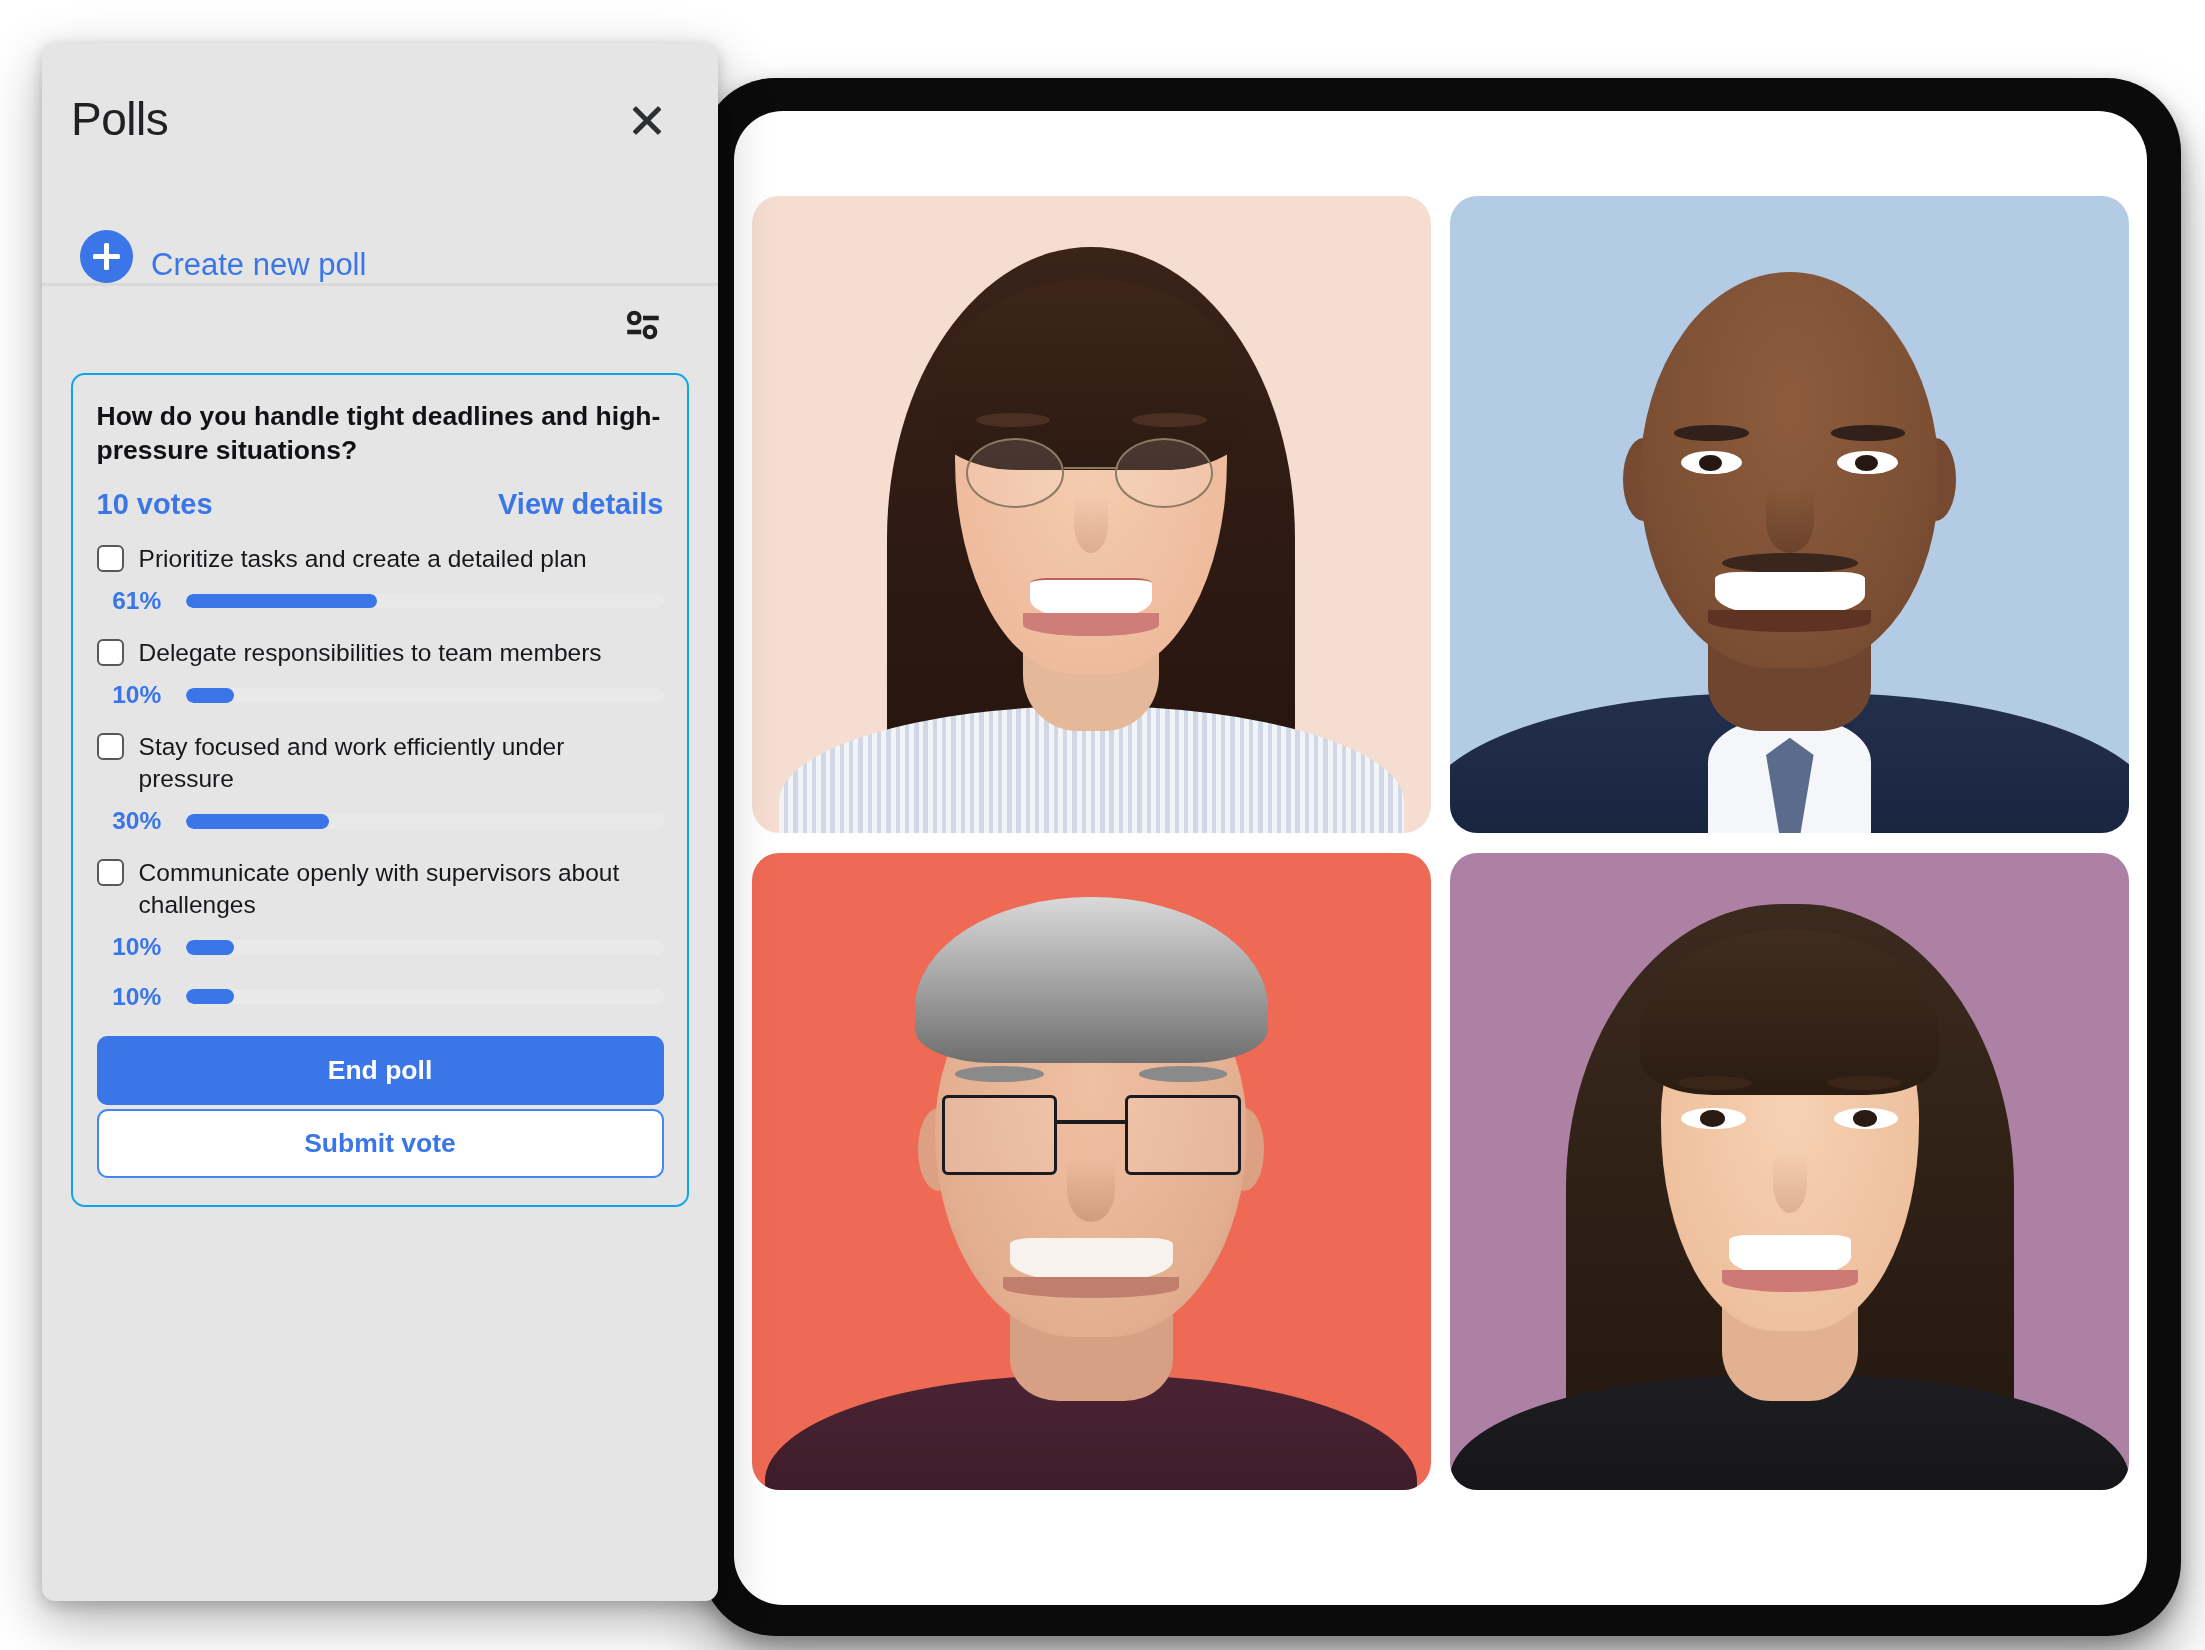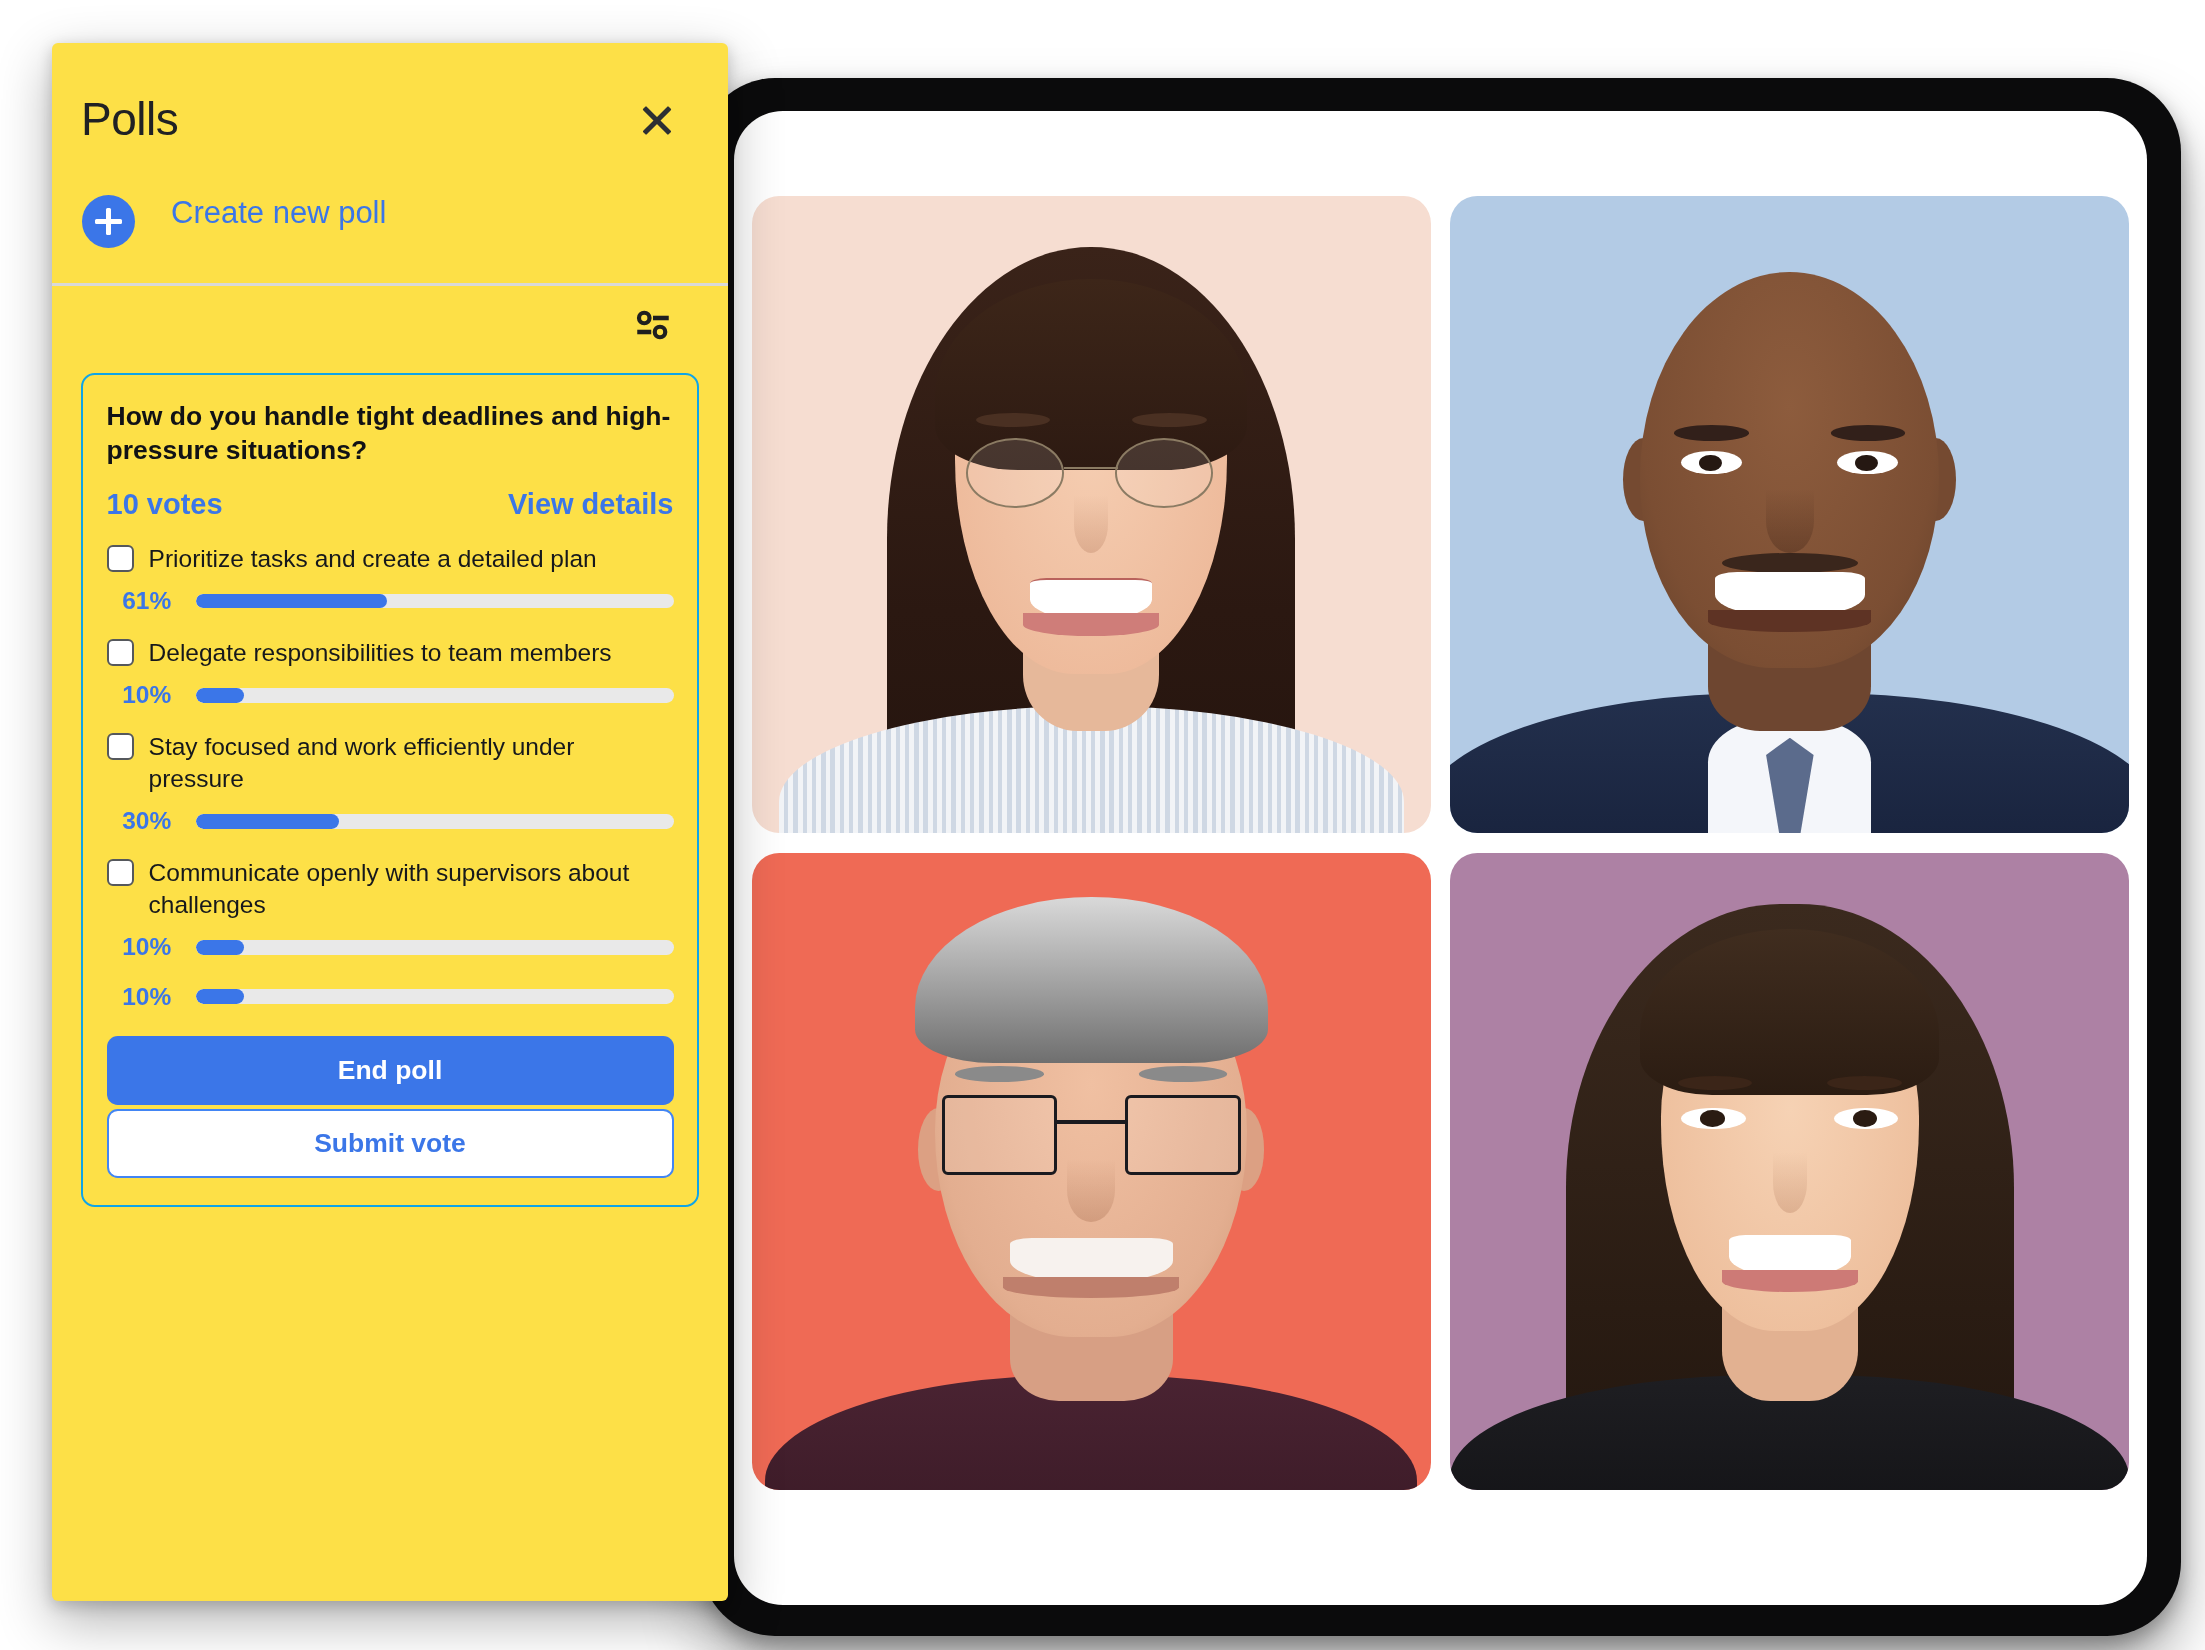--- a/index.html
+++ b/index.html
@@ -150,24 +150,24 @@
   .p4-pup-l,.p4-pup-r{position:absolute;top:40.4%;width:3.6%;height:2.6%;background:#2a1b12;border-radius:50%;}
   .p4-pup-l{left:36.8%;} .p4-pup-r{left:59.3%;}
   .p4-nose{position:absolute;left:47.5%;top:47%;width:5%;height:9.5%;
       background:linear-gradient(180deg,rgba(0,0,0,0),rgba(160,100,70,0.25));border-radius:0 0 50% 50%;}
   .p4-mouth{position:absolute;left:41%;top:60%;width:18%;height:6.5%;background:#ffffff;border-radius:14% 14% 52% 52%;}
   .p4-lip{position:absolute;left:40%;top:65.5%;width:20%;height:3.4%;background:#cd7a76;border-radius:0 0 60% 60%;}
 
   
   .polls-panel {
     position: absolute;
-    left: 52px; top: 43px;
+    left: 42px; top: 43px;
     width: 676px; height: 1558px;
-    background: #fde047;
-    border-radius: 6px;
+    background: #e5e5e5;
+    border-radius: 13px;
     box-shadow: 0 19.6px 54px rgba(0,0,0,0.30), 0 4.9px 14.7px rgba(0,0,0,0.18);
     overflow: hidden;
   }
   .panel-header {
     position: relative;
     height: 152px;
     display: flex; align-items: center; justify-content: space-between;
     padding: 0 49px 0 29px;
   }
   .panel-title { font-size: 46px; font-weight: 400; color: #202124; letter-spacing: -0.5px; }
@@ -175,23 +175,24 @@
     width: 44px; height: 44px; position: relative; cursor: pointer;
   }
   .close-btn::before, .close-btn::after {
     content:""; position:absolute; left:3.9px; top:20.6px; width:36px; height:4.9px;
     background:#2c2f33; border-radius:1px;
   }
   .close-btn::before { transform: rotate(45deg); }
   .close-btn::after  { transform: rotate(-45deg); }
 
   .create-row {
-    display:flex; align-items:flex-start; gap:36px;
+    display:flex; align-items:flex-end; gap:18px;
     padding: 0 29px 0 30px; height: 88px;
     cursor: pointer;
+    margin-left: 8px;
   }
   .plus-circle {
     width: 53px; height: 53px; border-radius: 50%;
     background: #3b76e8; position: relative; flex: 0 0 auto;
   }
   .plus-circle::before, .plus-circle::after {
     content:""; position:absolute; background:#ffffff; border-radius:1.5px;
   }
   .plus-circle::before { left:12.7px; top:24px; width:27.4px; height:5.4px; }
   .plus-circle::after  { left:24px; top:12.7px; width:5.4px; height:27.4px; }

